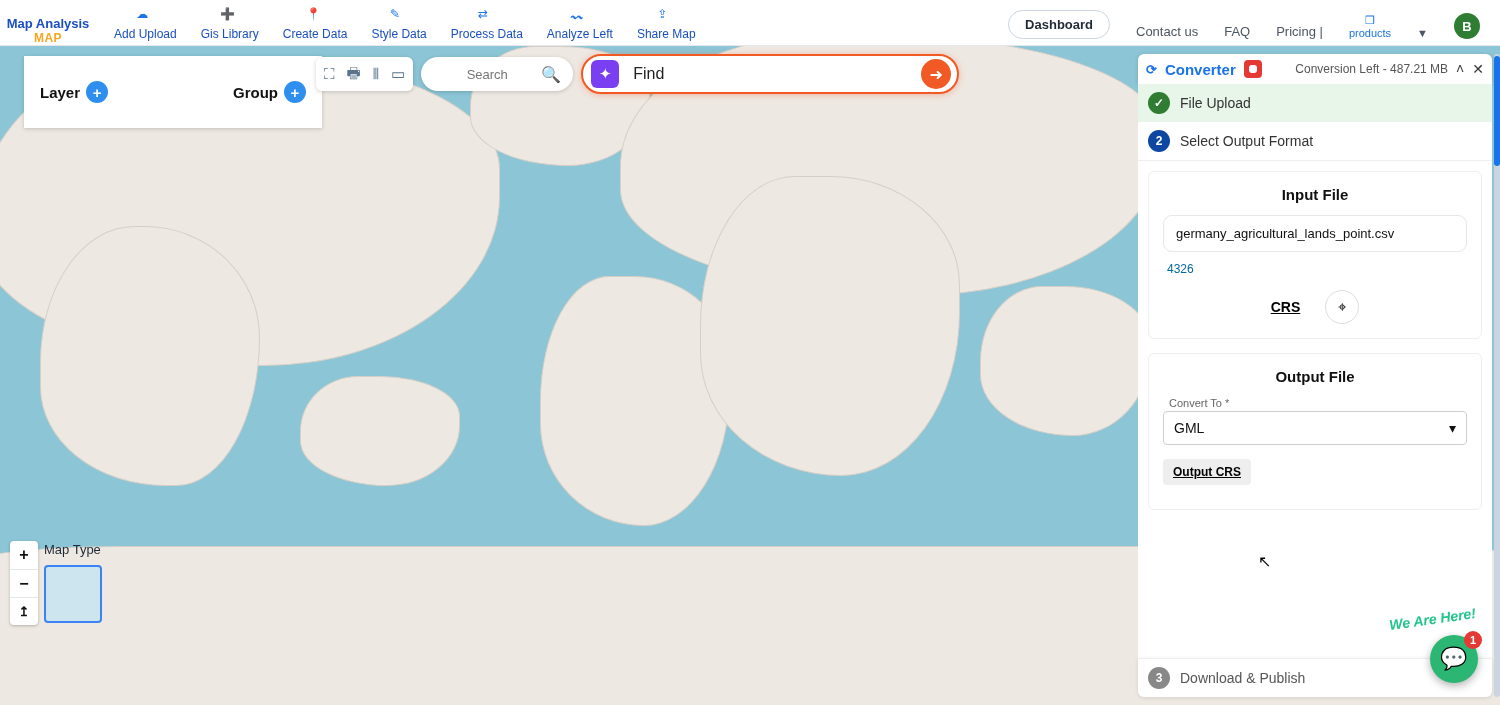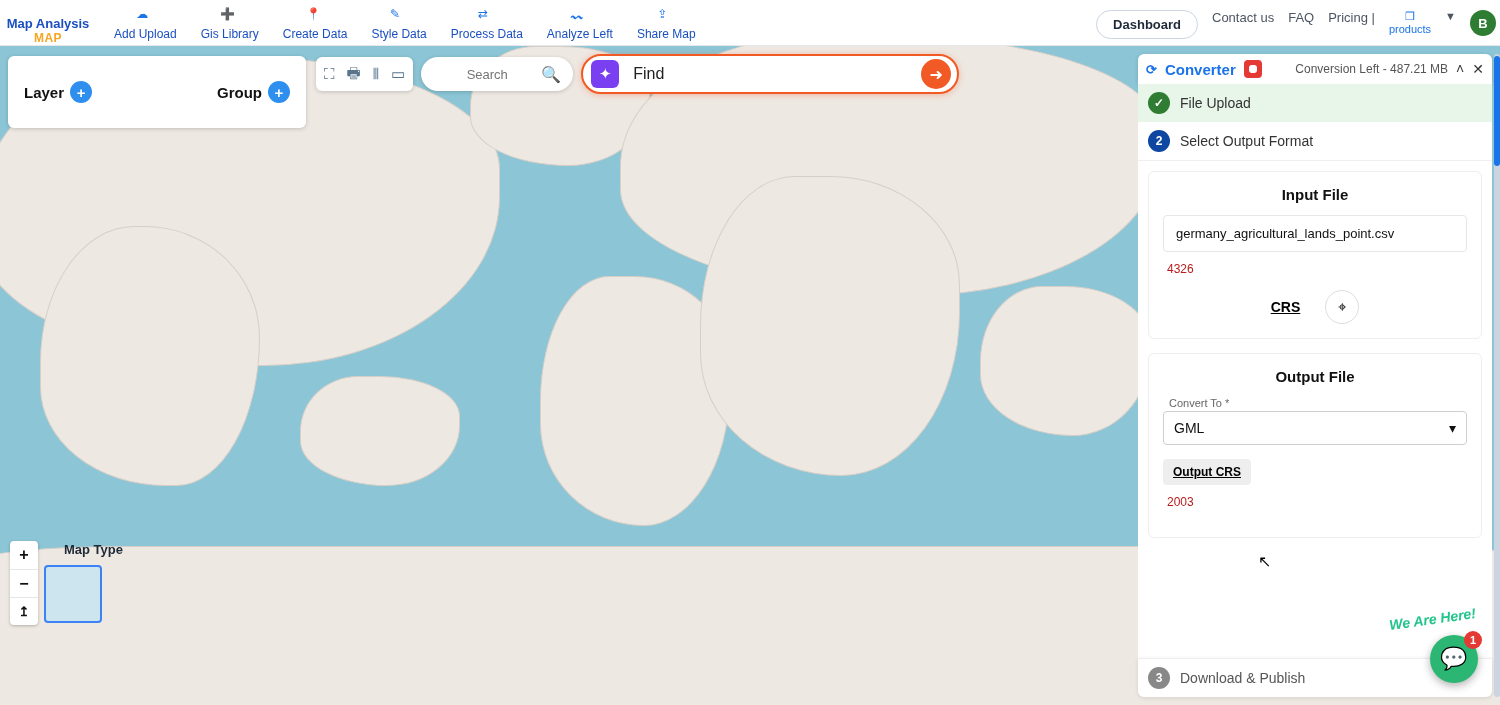--- a/index.html
+++ b/index.html
@@ -8,41 +8,41 @@
   
   .topbar { position:absolute; top:0; left:0; right:0; height:46px; background:#fff;
             display:flex; align-items:flex-end; border-bottom:1px solid #e5e7eb; }
   .brand { width:96px; text-align:center; }
   .brand-line1 { color:#1a4fc1; font-weight:bold; font-size:13px; line-height:14px; }
   .brand-line2 { color:#f5a623; font-weight:bold; font-size:12px; letter-spacing:0.5px; }
   .nav-items { display:flex; gap:24px; padding:0 18px 4px 18px; }
   .nav-item { display:flex; flex-direction:column; align-items:center; gap:2px;
               font-size:12px; color:#1a4fc1; cursor:pointer; }
   .nav-icon { width:18px; height:18px; color:#1a73e8; }
-  .topbar-right { margin-left:auto; display:flex; align-items:flex-start; gap:14px;
-                  padding-right:4px; padding-bottom:6px; font-size:13px;
+  .topbar-right { margin-left:auto; display:flex; align-items:flex-end; gap:26px;
+                  padding-right:20px; padding-bottom:6px; font-size:13px;
                   color:#4b5563; }
   .dashboard-pill { border:1px solid #cbd5e1; border-radius:18px; padding:6px 16px;
                     font-weight:600; color:#1f2937; cursor:pointer; }
   .products-box { display:flex; flex-direction:column; align-items:center; font-size:11px;
                   color:#1a73e8; }
   .caret-down { font-size:11px; color:#4b5563; }
   .avatar { width:26px; height:26px; border-radius:50%; background:#2e7d32; color:#fff;
             display:flex; align-items:center; justify-content:center; font-size:13px;
             font-weight:bold; }
 
   
   .map-area { position:absolute; top:46px; left:0; right:0; bottom:0;
               background:#8bc5d6; overflow:hidden; }
   .land { position:absolute; background:#eee8e2; border:1px solid #d6cfc7;
           border-radius:40% 55% 50% 60% / 55% 40% 60% 45%; }
 
   
-  .layer-panel { position:absolute; top:56px; left:8px; width:298px; height:72px;
-                 background:#fff; border-radius:6px; box-shadow:0 1px 4px rgba(0,0,0,.18);
+  .layer-panel { position:absolute; top:56px; left:24px; width:298px; height:72px;
+                 background:#fff; border-radius:0; box-shadow:0 1px 4px rgba(0,0,0,.18);
                  display:flex; align-items:center; justify-content:space-between;
                  padding:0 16px; font-size:15px; font-weight:600; color:#111; }
   .plus-badge { width:22px; height:22px; border-radius:50%; background:#2f8fef;
                 color:#fff; display:inline-flex; align-items:center; justify-content:center;
                 font-size:15px; font-weight:bold; margin-left:6px; }
   .lp-side { display:flex; align-items:center; }
 
   
   .tool-row { position:absolute; top:54px; left:316px; display:flex; align-items:center;
               gap:8px; }
@@ -67,21 +67,21 @@
              margin-left:auto; }
 
   
   .zoom-ctrl { position:absolute; left:10px; bottom:80px; background:#fff; border-radius:4px;
                box-shadow:0 1px 3px rgba(0,0,0,.25); width:28px; display:flex;
                flex-direction:column; }
   .zoom-ctrl button { width:28px; height:28px; border:none; background:none;
                       font-size:16px; font-weight:bold; color:#111; cursor:pointer; }
   .zoom-ctrl button + button { border-top:1px solid #e5e7eb; }
   .maptype-label { position:absolute; left:44px; bottom:148px; font-size:13px;
-                   color:#1f2937; font-weight:bold;margin-left:20px; }
+                   color:#1f2937; font-weight:normal; }
   .maptype-thumb { position:absolute; left:44px; bottom:82px; width:58px; height:58px;
                    border:2px solid #3b82f6; border-radius:4px; background:#cde5ee; }
 
   
   .attribution { position:absolute; right:96px; bottom:14px; background:rgba(255,255,255,.92);
                  border-radius:4px; padding:4px 10px; font-size:13px; color:#111;
                  font-style:italic; display:flex; align-items:center; gap:4px; }
   .attribution .info { width:14px; height:14px; border-radius:50%; background:#000;
                        color:#fff; display:inline-flex; align-items:center;
                        justify-content:center; font-size:10px; font-style:normal;
@@ -109,23 +109,23 @@
                 align-items:center; justify-content:center; color:#fff; font-size:12px;
                 font-weight:bold; }
   .badge-green { background:#2e7d32; }
   .badge-blue  { background:#0d47a1; }
   .badge-grey  { background:#888; }
   .sp-body { background:#fff; flex:1; border-top:1px solid #eee; overflow:auto;
              padding:10px 10px 4px 10px; }
   .card { border:1px solid #eee; border-radius:6px; padding:14px; margin-bottom:14px; }
   .card h4 { text-align:center; font-size:15px; font-weight:bold; color:#111;
              margin-bottom:12px; }
-  .field-box { border:1px solid #e5e7eb; border-radius:4px; padding:10px 12px;
+  .field-box { border:1px solid #e5e7eb; border-radius:9px; padding:10px 12px;
                font-size:13px; color:#111; margin-bottom:10px; }
-  .hint-text { font-size:12px; color:#b91c1c; padding-left:4px; margin-bottom:14px; }
+  .hint-text { font-size:12px; color:#0369a1; padding-left:4px; margin-bottom:14px; }
   .crs-row { display:flex; align-items:center; justify-content:center; gap:25px; }
   .crs-link { font-size:14px; font-weight:bold; text-decoration:underline; }
   .crs-target { width:34px; height:34px; border-radius:50%; border:1px solid #ddd;
                 display:flex; align-items:center; justify-content:center; font-size:15px; }
   .field-label { font-size:11px; color:#666; margin:2px 0 2px 6px; }
   .select-box { border:1px solid #cfcfcf; border-radius:4px; padding:8px 10px;
                 display:flex; align-items:center; justify-content:space-between;
                 font-size:14px; color:#111; cursor:pointer; margin-bottom:14px; }
   .output-crs-link { display:inline-block; background:#eee; padding:6px 10px;
                      border-radius:4px; font-size:12px; font-weight:bold;
@@ -303,21 +303,20 @@
     </div>
 
     <div class="card">
       <h4>Output File</h4>
       <div class="field-label">Convert To *</div>
       <div class="select-box">
         <span>GML</span>
         <span>▾</span>
       </div>
       <span class="output-crs-link">Output CRS</span>
-      <div class="hint-text">2003</div>
     </div>
   </div>
 
   <div class="step-row future">
     <span class="step-badge badge-grey">3</span>
     <span>Download &amp; Publish</span>
   </div>
 </div>
 
 <div class="fake-scrollbar">

